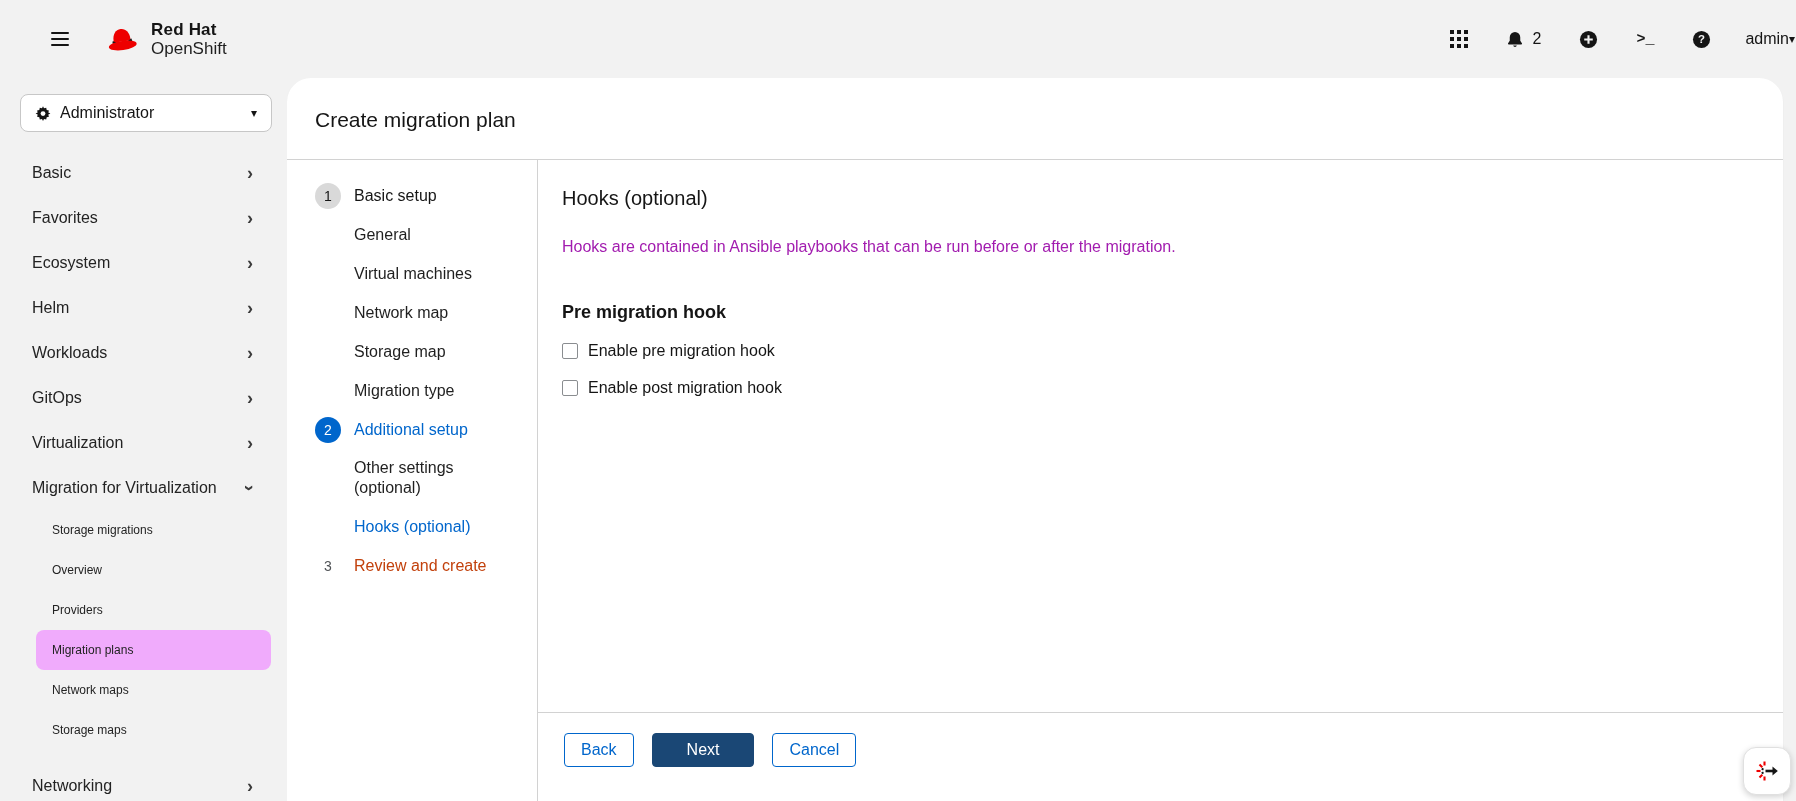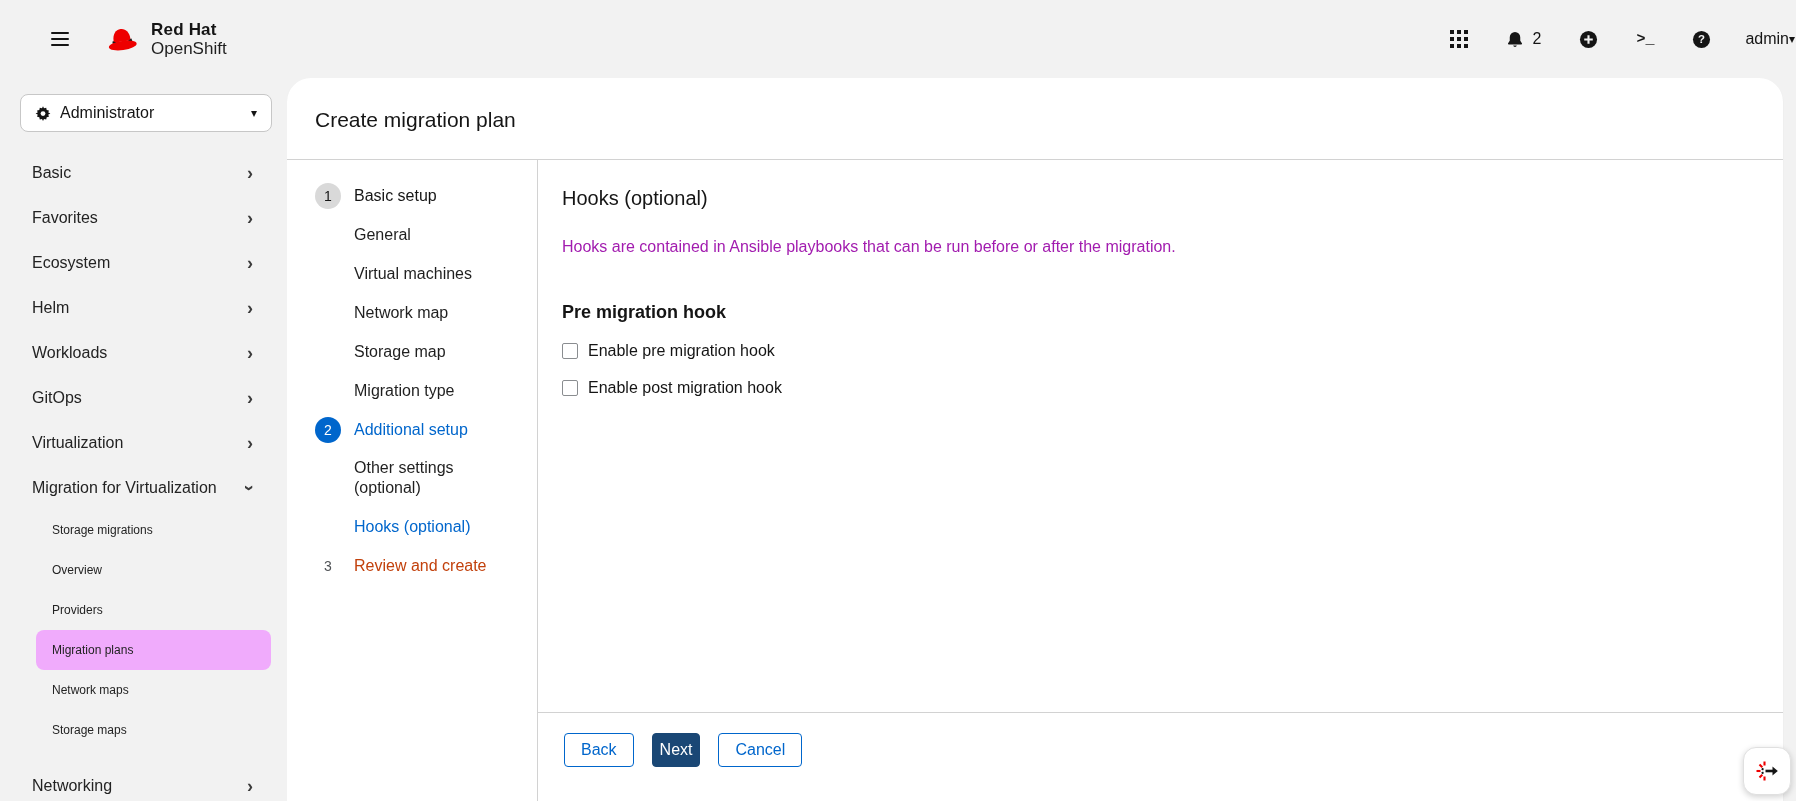--- a/index.html
+++ b/index.html
@@ -68,21 +68,21 @@
   .check-row { margin-top:19px; display:flex; align-items:center; gap:10px; font-size:16px; cursor:pointer; }
   .check-row input[type="checkbox"] { appearance:none; -webkit-appearance:none; width:16px; height:16px;
     border:1px solid #8a8d90; border-radius:2px; background:#fff; cursor:pointer; margin:0; }
   .section-title.post { margin-top:62px; }
 
   .wiz-footer { height:89px; border-top:1px solid #d2d2d2; padding:20px 0 0 26px;
     display:flex; gap:18px; align-items:flex-start; }
   .btn { height:34px; border-radius:4px; font-size:16px; cursor:pointer;
     font-family:"Liberation Sans", sans-serif; }
   .btn.secondary { background:#fff; border:1px solid #0066cc; color:#0066cc; padding:0 16px; }
-  .btn.primary { background:#1a4775; border:1px solid #1a4775; color:#fff; padding:0 7px; }
+  .btn.primary { background:#1a4775; border:1px solid #1a4775; color:#fff; padding:0 34px; }
 
   
   .assistant { position:fixed; right:5px; bottom:6px; width:48px; height:48px; background:#fff;
     border:1px solid #e0e0e0; border-radius:13px; box-shadow:0 2px 6px rgba(0,0,0,.18);
     display:flex; align-items:center; justify-content:center; cursor:pointer; z-index:10; }
 
   svg { display:block; }
 </style>
 </head>
 <body>

